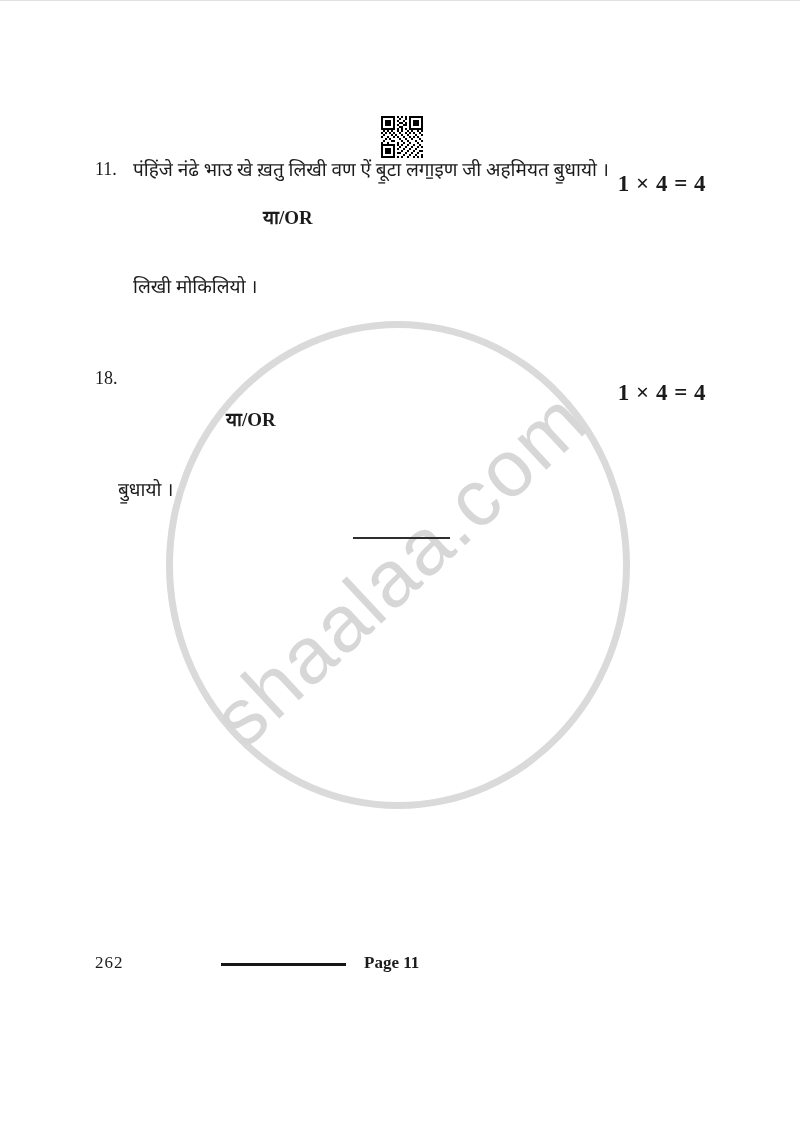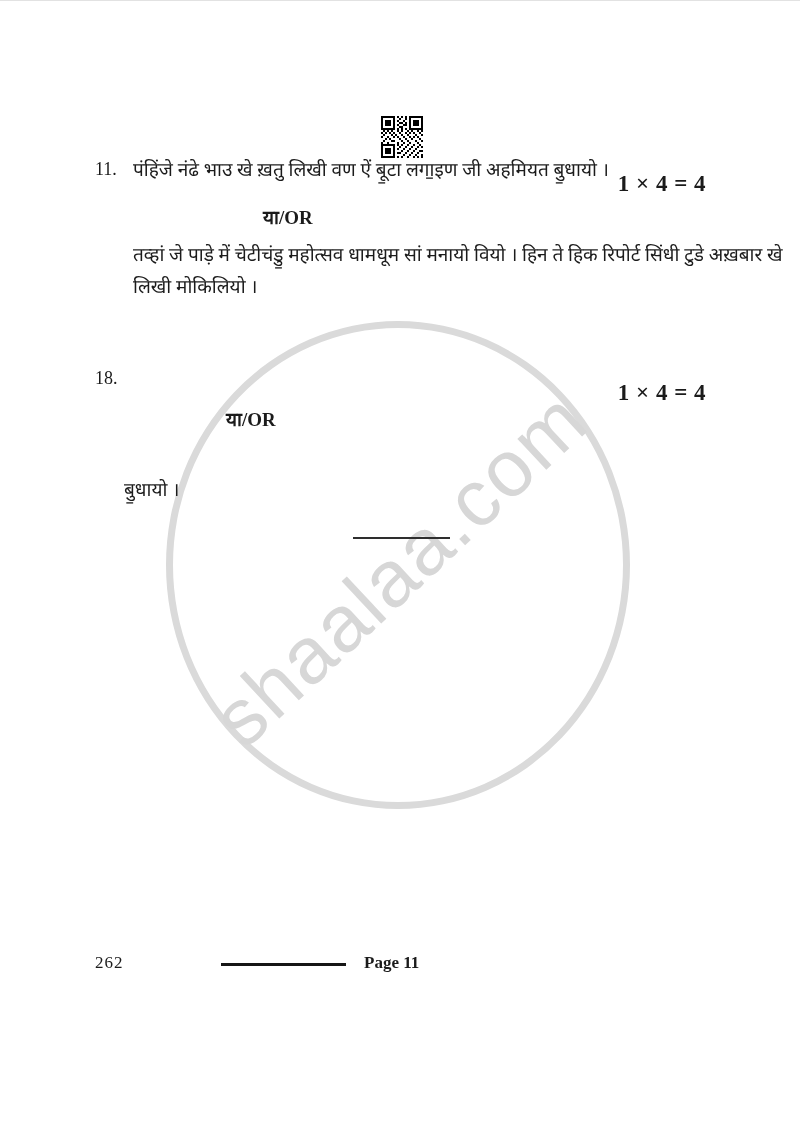--- a/index.html
+++ b/index.html
@@ -79,27 +79,26 @@
         M8 18h2v1H8z M12 18h1v1h-1z M15 18h1v1h-1z M18 18h1v1h-1z
         M11 19h1v1h-1z M14 19h1v1h-1z M17 19h1v1h-1z M20 19h1v1h-1z
         M8 20h1v1H8z M10 20h1v1h-1z M13 20h1v1h-1z M16 20h1v1h-1z M18 20h1v1h-1z M20 20h1v1h-1z"></path>
     </svg>
   </div>
 
   <div class="ink q-num" style="left:95px;top:158px">11.</div>
   <div class="ink q-text" style="left:133px;top:156px">पंहिंजे नंढे भाउ खे ख़तु लिखी वण ऐं बू॒टा लगा॒इण जी अहमियत बु॒धायो ।</div>
   <div class="ink q-marks" style="right:94px;top:158px">1 × 4 = 4</div>
   <div class="ink or-label" style="left:263px;top:203px">या/OR</div>
-  <div class="ink q-text" style="left:133px;top:241px">तव्हां जे पाड़े में चेटीचंडु॒ महोत्सव धामधूम सां मनायो वियो । हिन ते हिक रिपोर्ट सिंधी टुडे अख़बार खे</div>
   <div class="ink q-text" style="left:133px;top:273px">लिखी मोकिलियो ।</div>
 
   <div class="ink q-num" style="left:95px;top:367px">18.</div>
   <div class="ink q-marks" style="right:94px;top:367px">1 × 4 = 4</div>
   <div class="ink or-label" style="left:226px;top:405px">या/OR</div>
-  <div class="ink q-text" style="left:124px;top:476px">बु॒धायो ।</div>
+  <div class="ink q-text" style="left:118px;top:476px">बु॒धायो ।</div>
 
   <div class="ink end-line"></div>
 
   <div class="ink footer-num">262</div>
   <div class="ink footer-line"></div>
   <div class="ink footer-page">Page 11</div>
 
 
 </div>
 

